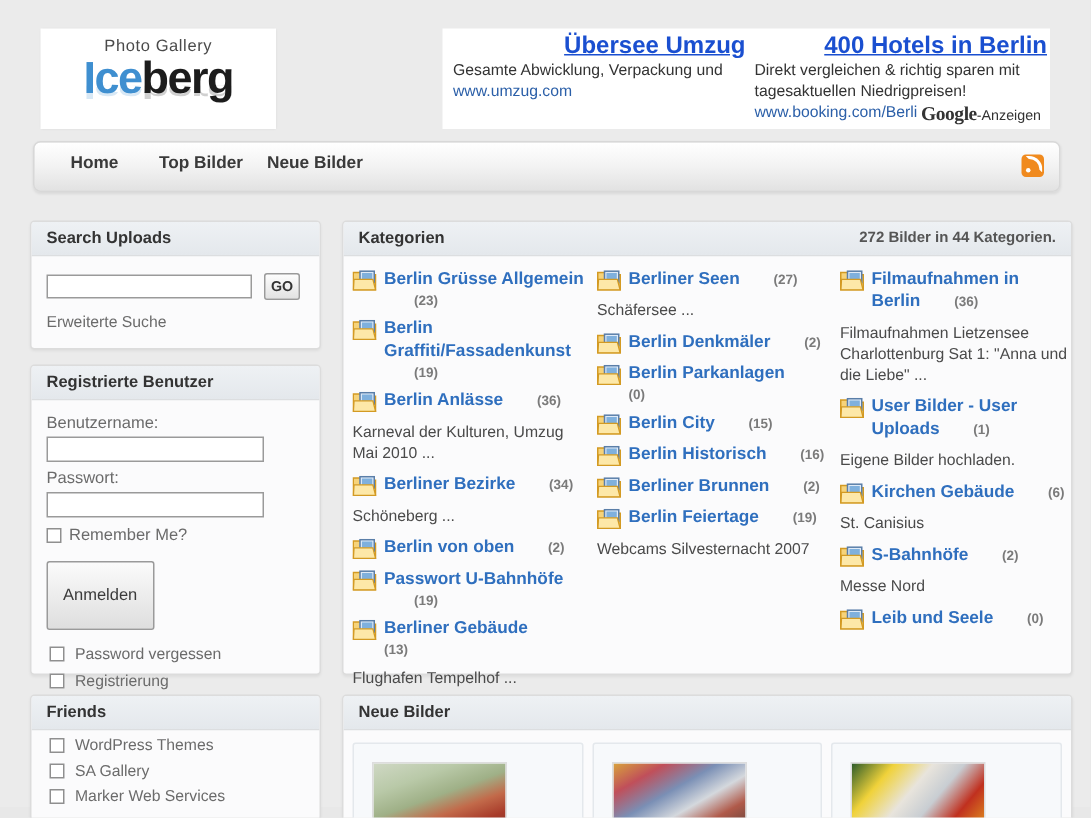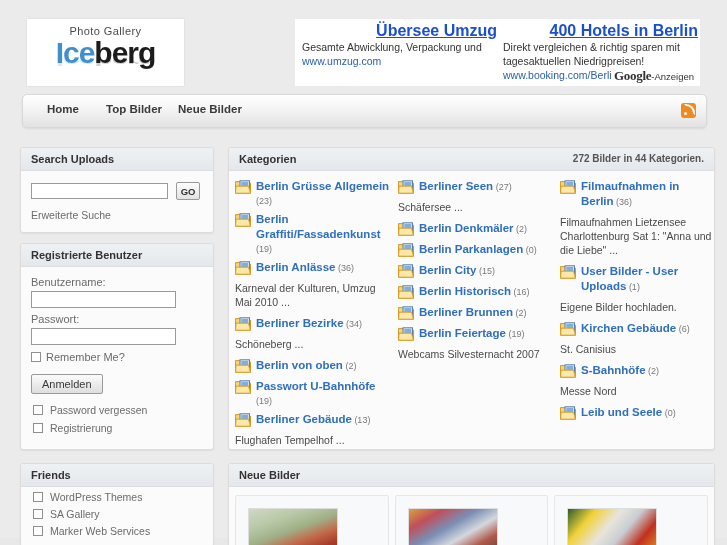--- a/index.html
+++ b/index.html
@@ -185,21 +185,21 @@
   .cbox {
     width: 10px; height: 10px;
     border: 1px solid #8f8f8f; background: #fff;
     display: inline-block; flex: none;
     box-sizing: border-box;
   }
   .cbtext { font-size: 11px; color: #6b6b6b; }
   .submit-btn {
     margin-top: 11px;
     display: inline-block;
-    padding: 3px 10px;
+    padding: 16px 10px;
     font-size: 11px; color: #3a3a3a;
     background: linear-gradient(to bottom,#fbfbfb,#dedede);
     border: 1px solid #9a9a9a; border-radius: 2px;
     cursor: pointer;
     font-family: "Liberation Sans", sans-serif;
   }
   .links-list { padding: 10px 10px 0 12px; }
   .link-row {
     display: flex; align-items: center; gap: 7px;
     margin-bottom: 6px;
@@ -233,21 +233,21 @@
   .cat-icon {
     position: absolute; left: 0; top: 1px;
     width: 16px; height: 14px;
   }
   .cat-link {
     font-size: 11.5px; font-weight: bold; color: #2f6fbe;
     line-height: 15px;
     cursor: pointer;
   }
   .cat-num {
-    font-size: 9px; font-weight: normal; color: #7a7a7a;
+    font-size: 9px; font-weight: bold; color: #7a7a7a; padding-left: 20px;
   }
   .cat-desc {
     font-size: 10.5px; color: #4a4a4a;
     line-height: 14px;
     margin: 1px 0 7px 0;
   }
 
   .new-body { padding: 8px 6px; display: flex; gap: 6px; }
   .thumb-card {
     width: 155px; height: 62px;

